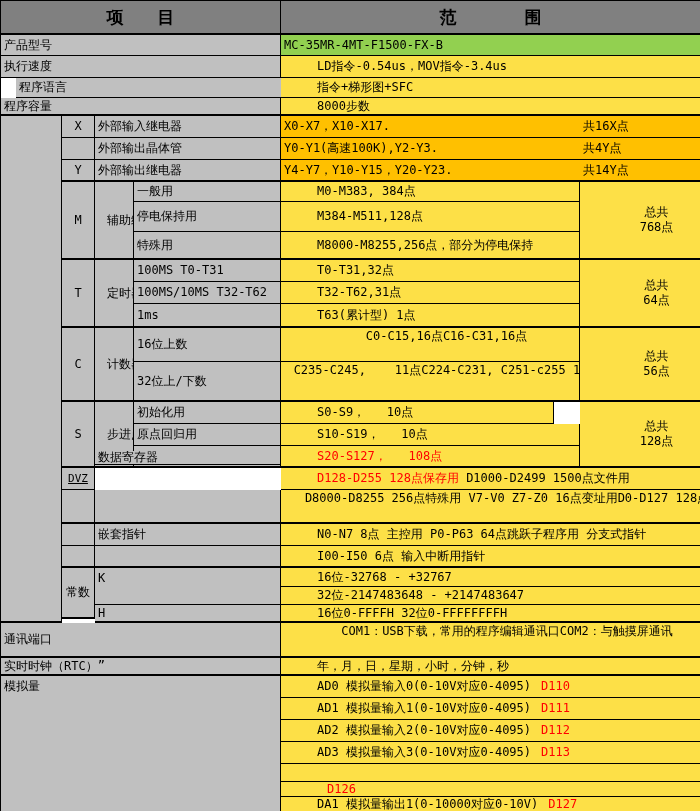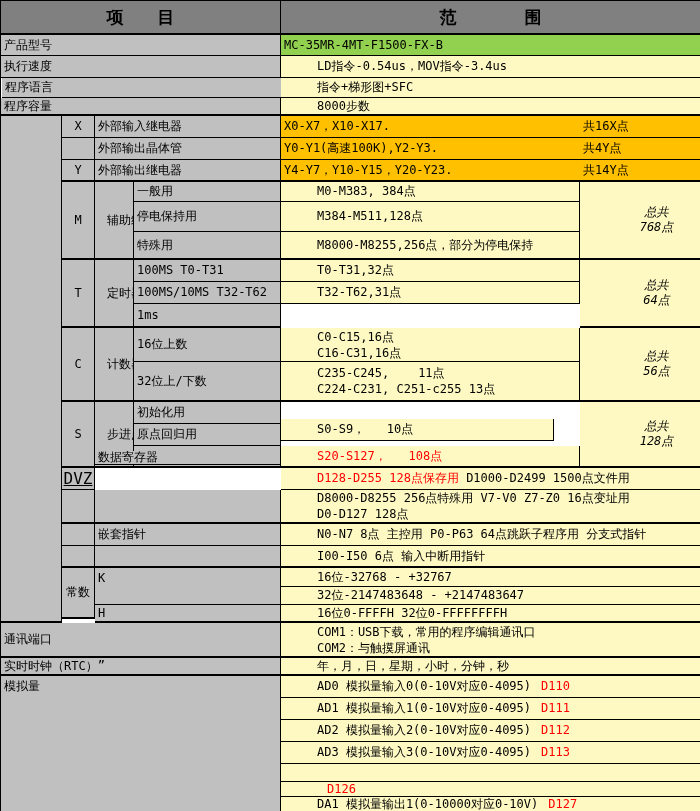--- a/index.html
+++ b/index.html
@@ -9,51 +9,51 @@
     box-sizing:border-box;background:#fff;
     font-family:"DejaVu Sans Mono","Liberation Sans",sans-serif;
   }
   .cell{
     position:absolute;box-sizing:border-box;
     border-right:1px solid #000;border-bottom:1px solid #000;
     font-size:12px;color:#000;display:flex;align-items:center;
     padding:0 3px;overflow:hidden;white-space:pre;line-height:1.2;
   }
   .gray{background:#C0C0C0;}
-  .white{background:#fef9c3;padding-left:36px;}
+  .white{background:#fde047;padding-left:36px;}
   .hdr{background:#808080;font-weight:bold;font-size:17px;justify-content:center;}
   .green{background:#92D050;}
   .orange{background:#FFC000;}
   .center{justify-content:center;}
   .red{color:#FF0000;}
   .bb2{border-bottom-width:2px;}
   .top{align-items:flex-start;padding-top:3px;}
-  .lines{flex-direction:column;align-items:flex-start;justify-content:center;}
+  .lines{flex-direction:row;align-items:flex-start;justify-content:center;}
   .lines span{line-height:16px;}
   .totals{flex-direction:column;align-items:center;justify-content:center;}
-  .totals span{line-height:15px;font-style:italic;}
+  .totals span{line-height:15px;}
   .vtext{justify-content:center;padding:0;}
   .vtext span{display:block;width:14px;word-break:break-all;line-height:15px;text-align:center;margin:auto;}
   .cnt{position:absolute;left:302px;top:0;height:100%;display:flex;align-items:center;}
   .reg{margin-left:10px;color:#FF0000;}
-  .small{font-size:16px;padding:0 1px;text-decoration:underline;}
+  .small{font-size:11px;padding:0 1px;text-decoration:underline;}
 </style>
 </head>
 <body>
 
 <div id="sheet">
 
   <div class="cell hdr bb2" style="left:0;top:0;width:280px;height:34px">项　　目</div>
   <div class="cell hdr bb2" style="left:280px;top:0;width:420px;height:34px">范　　　　围</div>
 
   <div class="cell gray" style="left:0;top:34px;width:280px;height:21px">产品型号</div>
   <div class="cell green" style="left:280px;top:34px;width:420px;height:21px">MC-35MR-4MT-F1500-FX-B</div>
   <div class="cell gray" style="left:0;top:55px;width:280px;height:22px">执行速度</div>
   <div class="cell white" style="left:280px;top:55px;width:420px;height:22px">LD指令-0.54us，MOV指令-3.4us</div>
-  <div class="cell gray" style="left:1px;top:77px;width:280px;height:20px">程序语言</div>
+  <div class="cell gray" style="left:15px;top:77px;width:280px;height:20px">程序语言</div>
   <div class="cell gray bb2" style="left:0;top:97px;width:280px;height:18px">程序容量</div>
   <div class="cell white" style="left:280px;top:77px;width:420px;height:20px">指令+梯形图+SFC</div>
   <div class="cell white bb2" style="left:280px;top:97px;width:420px;height:18px">8000步数</div>
 
   <div class="cell gray bb2" style="left:0;top:115px;width:61px;height:507px"></div>
 
   <div class="cell gray center" style="left:61px;top:115px;width:33px;height:22px">X</div>
   <div class="cell gray" style="left:94px;top:115px;width:186px;height:22px">外部输入继电器</div>
   <div class="cell orange" style="left:280px;top:115px;width:420px;height:22px">
     <span>X0-X7，X10-X17.</span>
@@ -84,20 +84,21 @@
     <span>总共</span><span>768点</span>
   </div>
 
   <div class="cell gray center bb2" style="left:61px;top:259px;width:33px;height:68px">T</div>
   <div class="cell gray vtext bb2" style="left:94px;top:259px;width:39px;height:68px"><span>定时器</span></div>
   <div class="cell gray" style="left:133px;top:259px;width:147px;height:22px">100MS T0-T31</div>
   <div class="cell white" style="left:280px;top:259px;width:299px;height:22px">T0-T31,32点</div>
   <div class="cell gray" style="left:133px;top:281px;width:147px;height:22px">100MS/10MS T32-T62</div>
   <div class="cell white" style="left:280px;top:281px;width:299px;height:22px">T32-T62,31点</div>
   <div class="cell gray bb2" style="left:133px;top:303px;width:147px;height:24px">1ms</div>
+  <div class="cell white bb2" style="left:280px;top:303px;width:299px;height:24px">T63(累计型) 1点</div>
   <div class="cell white totals bb2" style="left:579px;top:259px;width:121px;height:68px">
     <span>总共</span><span>64点</span>
   </div>
 
   <div class="cell gray center bb2" style="left:61px;top:327px;width:33px;height:74px">C</div>
   <div class="cell gray vtext bb2" style="left:94px;top:327px;width:39px;height:74px"><span>计数器</span></div>
   <div class="cell gray" style="left:133px;top:327px;width:147px;height:34px">16位上数</div>
   <div class="cell white lines" style="left:280px;top:327px;width:299px;height:34px">
     <span>C0-C15,16点</span><span>C16-C31,16点</span>
   </div>
@@ -105,22 +106,23 @@
   <div class="cell white lines bb2" style="left:280px;top:361px;width:299px;height:40px">
     <span>C235-C245,    11点</span><span>C224-C231, C251-c255 13点</span>
   </div>
   <div class="cell white totals bb2" style="left:579px;top:327px;width:121px;height:74px">
     <span>总共</span><span>56点</span>
   </div>
 
   <div class="cell gray center bb2" style="left:61px;top:401px;width:33px;height:66px">S</div>
   <div class="cell gray vtext bb2" style="left:94px;top:401px;width:39px;height:66px"><span>步进点</span></div>
   <div class="cell gray" style="left:133px;top:401px;width:147px;height:22px">初始化用</div>
-  <div class="cell white" style="left:280px;top:418px;width:273px;height:22px">S0-S9，   10点</div>
+  <div class="cell white" style="left:280px;top:401px;width:273px;height:22px">S0-S9，   10点</div>
   <div class="cell gray" style="left:133px;top:423px;width:147px;height:22px">原点回归用</div>
+  <div class="cell white" style="left:280px;top:423px;width:299px;height:22px">S10-S19，   10点</div>
   <div class="cell gray bb2" style="left:133px;top:445px;width:147px;height:22px"></div>
   <div class="cell white red bb2" style="left:280px;top:445px;width:299px;height:22px">S20-S127，   108点</div>
   <div class="cell white totals bb2" style="left:579px;top:401px;width:121px;height:66px">
     <span>总共</span><span>128点</span>
   </div>
 
   <div class="cell gray center small" style="left:61px;top:467px;width:33px;height:22px">DVZ</div>
   <div class="cell gray" style="left:94px;top:450px;width:186px;height:14px">数据寄存器</div>
   <div class="cell white" style="left:280px;top:467px;width:420px;height:22px">
     <span class="red">D128-D255 128点保存用</span>

